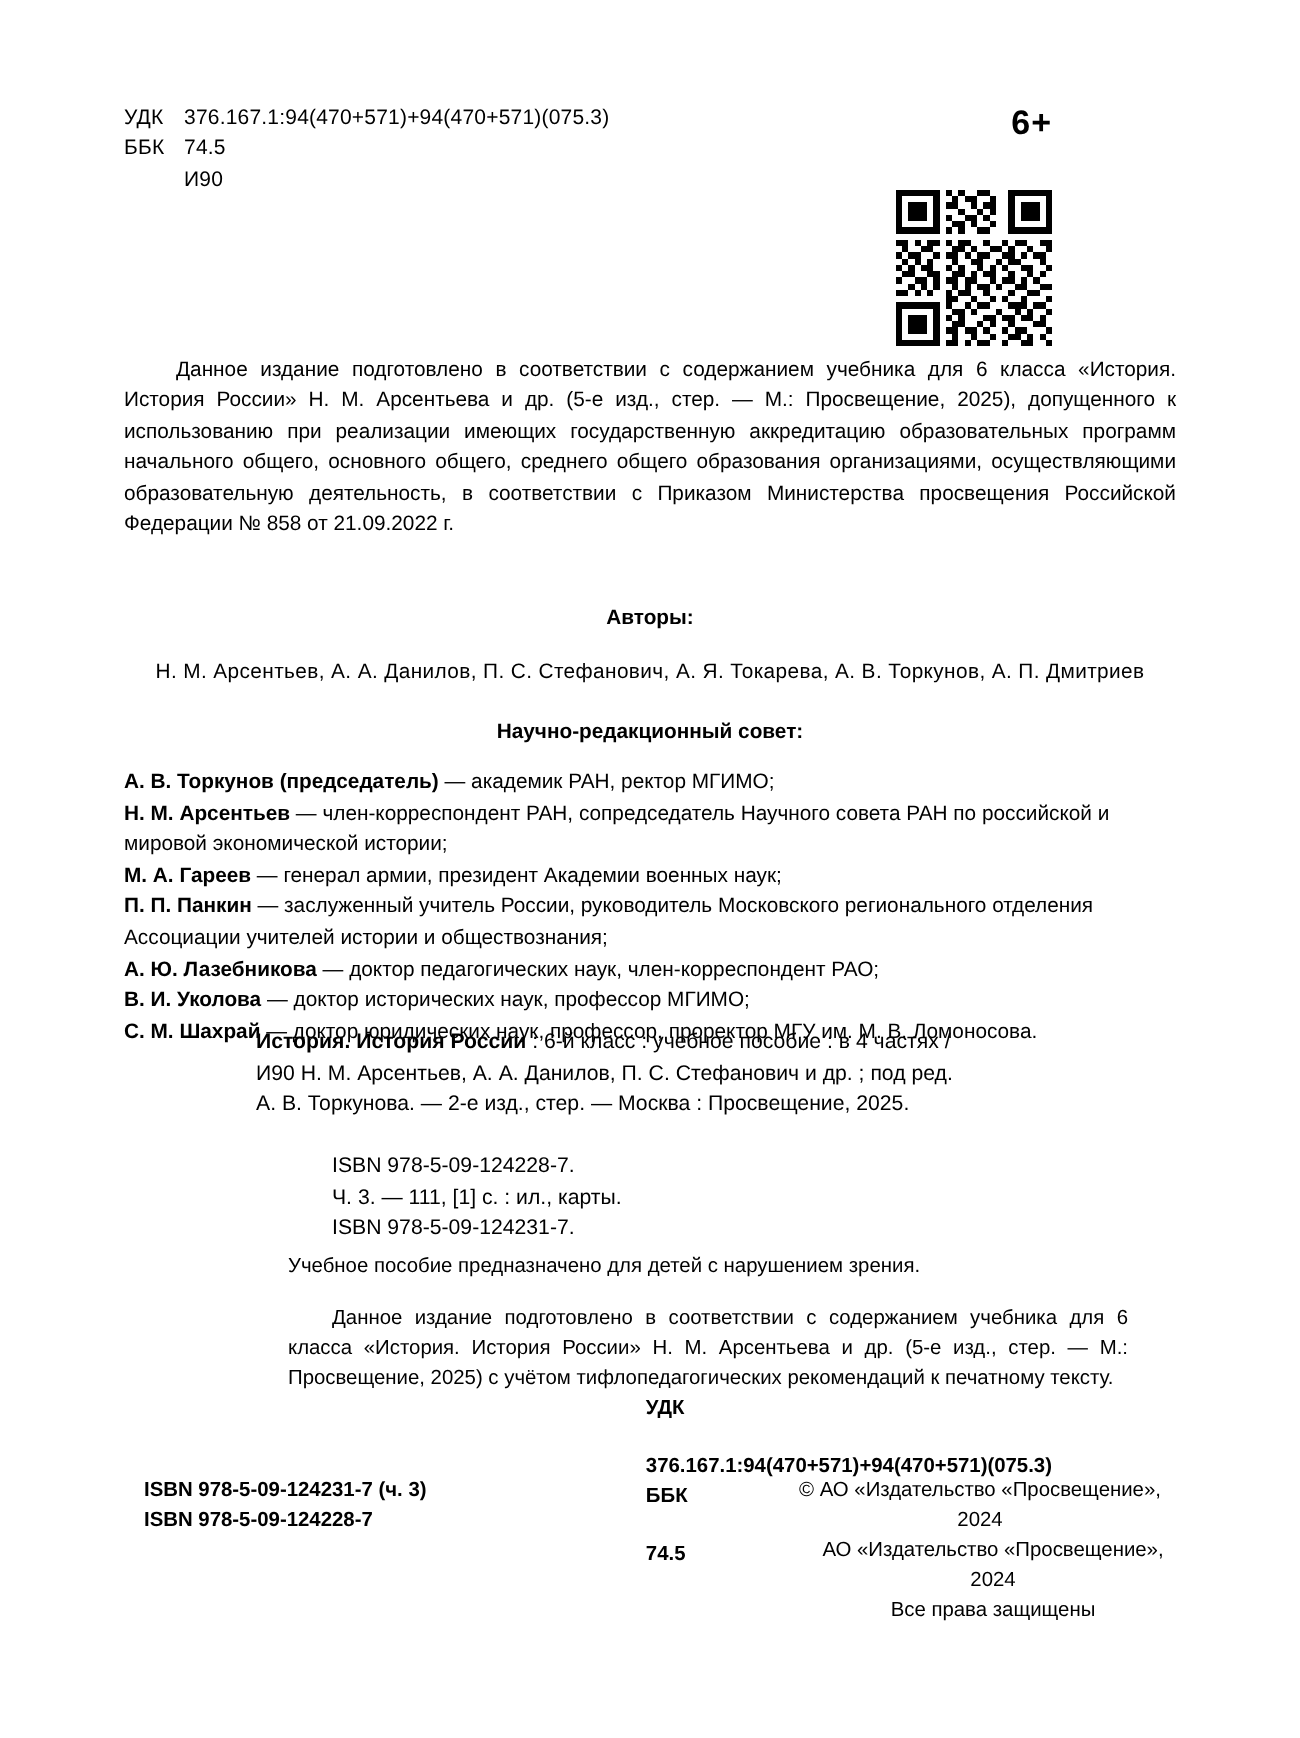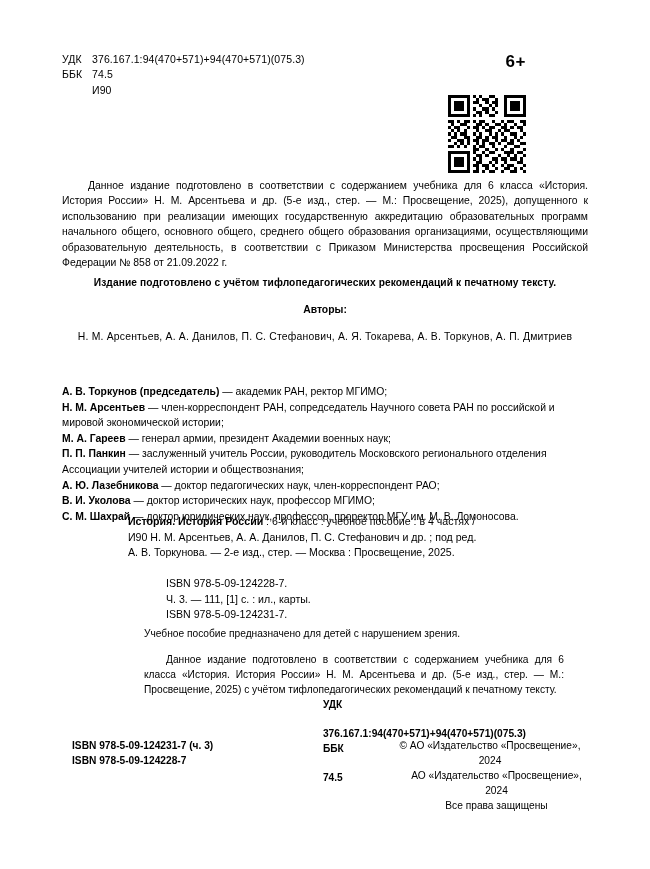--- a/index.html
+++ b/index.html
@@ -366,25 +366,25 @@
           <rect x="13" y="24" width="2" height="1"></rect>
         <rect x="17" y="24" width="1" height="1"></rect>
           <rect x="20" y="24" width="2" height="1"></rect>
           <rect x="24" y="24" width="1" height="1"></rect>
       </g>
     </svg>
   </div>
 
   <div class="para" id="intro"><span class="indent"></span><span>Данное издание подготовлено в соответствии с содержанием учебника для 6 класса «История. История России» Н. М. Арсентьева и др. (5-е изд., стер. — М.: Просвещение, 2025), допущенного к использованию при реализации имеющих государственную аккредитацию образовательных программ начального общего, основного общего, среднего общего образования организациями, осуществляющими образовательную деятельность, в соответствии с Приказом Министерства просвещения Российской Федерации № 858 от 21.09.2022 г.</span></div>
 
-  <div class="center-note" id="tiflo">Издание подготовлено с учётом тифлопедагогических рекомендаций к печатному тексту.</div>
 
   <div class="heading-center" id="authors-head">Авторы:</div>
   <div id="authors-list">Н. М. Арсентьев, А. А. Данилов, П. С. Стефанович, А. Я. Токарева, А. В. Торкунов, А. П. Дмитриев</div>
 
+  <div class="heading-center" id="council-head">Научно-редакционный совет:</div>
 
   <div id="council-list">
     <span class="member"><b>А. В. Торкунов (председатель)</b><span> — академик РАН, ректор МГИМО;</span></span>
     <span class="member"><b>Н. М. Арсентьев</b><span> — член-корреспондент РАН, сопредседатель Научного совета РАН по российской и мировой экономической истории;</span></span>
     <span class="member"><b>М. А. Гареев</b><span> — генерал армии, президент Академии военных наук;</span></span>
     <span class="member"><b>П. П. Панкин</b><span> — заслуженный учитель России, руководитель Московского регионального отделения Ассоциации учителей истории и обществознания;</span></span>
     <span class="member"><b>А. Ю. Лазебникова</b><span> — доктор педагогических наук, член-корреспондент РАО;</span></span>
     <span class="member"><b>В. И. Уколова</b><span> — доктор исторических наук, профессор МГИМО;</span></span>
     <span class="member"><b>С. М. Шахрай</b><span> — доктор юридических наук, профессор, проректор МГУ им. М. В. Ломоносова.</span></span>
   </div>

